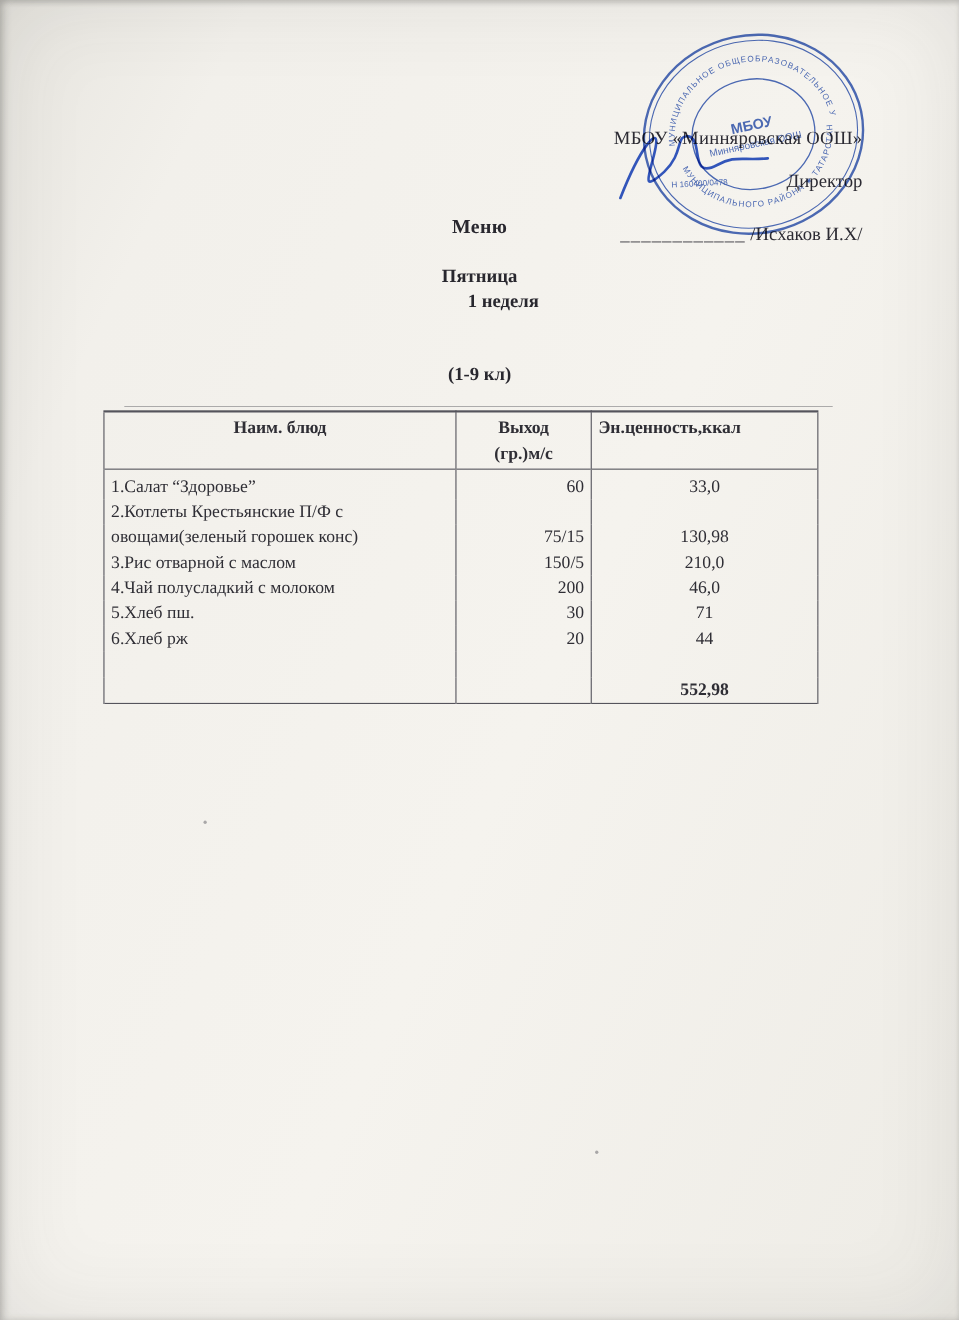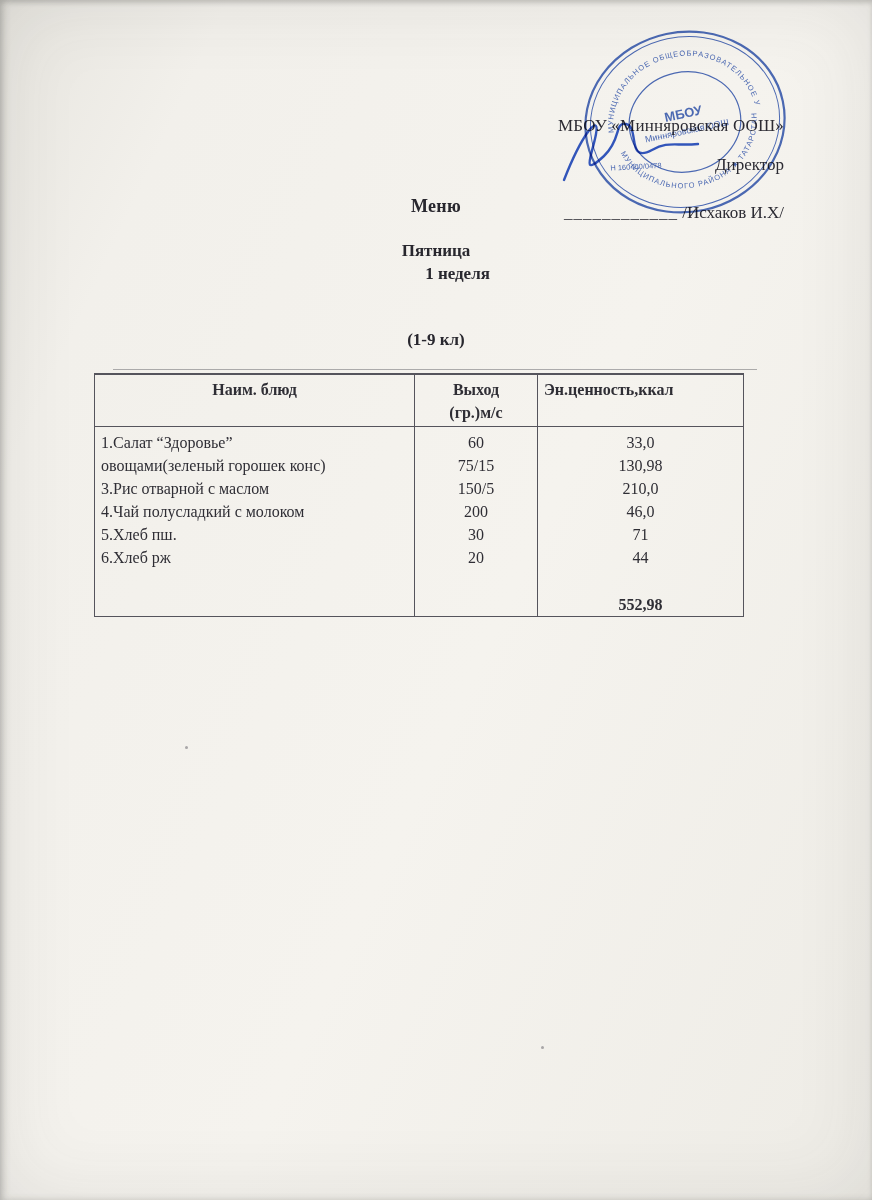--- a/index.html
+++ b/index.html
@@ -105,21 +105,21 @@
   .menu-table th.c1 { text-align: center; }
   .menu-table th.c2 { text-align: center; margin-left: 28px; }
   .menu-table th.c3 { text-align: left; font-weight: bold; }
   .menu-table tbody td {
     vertical-align: top;
     line-height: 23px;
     height: 23px;
   }
   .menu-table tbody tr.first td { padding-top: 4px; height: 27px; }
   .menu-table td.name { text-align: left; }
-  .menu-table td.out  { text-align: center; }
+  .menu-table td.out  { text-align: right; }
   .menu-table td.kcal { text-align: center; }
   .menu-table tr.spacer td { height: 24px; }
   .menu-table tr.total-row td.kcal { font-weight: bold; }
 
   
   .speck {
     position: absolute;
     width: 3px; height: 3px;
     border-radius: 50%;
     background: #6b6a70;
@@ -192,20 +192,25 @@
         <th class="c3">Эн.ценность,ккал</th>
       </tr>
     </thead>
     <tbody>
       <tr class="first">
         <td class="name">1.Салат “Здоровье”</td>
         <td class="out">60</td>
         <td class="kcal">33,0</td>
       </tr>
       <tr>
+        <td class="name">2.Котлеты Крестьянские П/Ф с</td>
+        <td class="out"></td>
+        <td class="kcal"></td>
+      </tr>
+      <tr>
         <td class="name">овощами(зеленый горошек конс)</td>
         <td class="out">75/15</td>
         <td class="kcal">130,98</td>
       </tr>
       <tr>
         <td class="name">3.Рис отварной с маслом</td>
         <td class="out">150/5</td>
         <td class="kcal">210,0</td>
       </tr>
       <tr>

